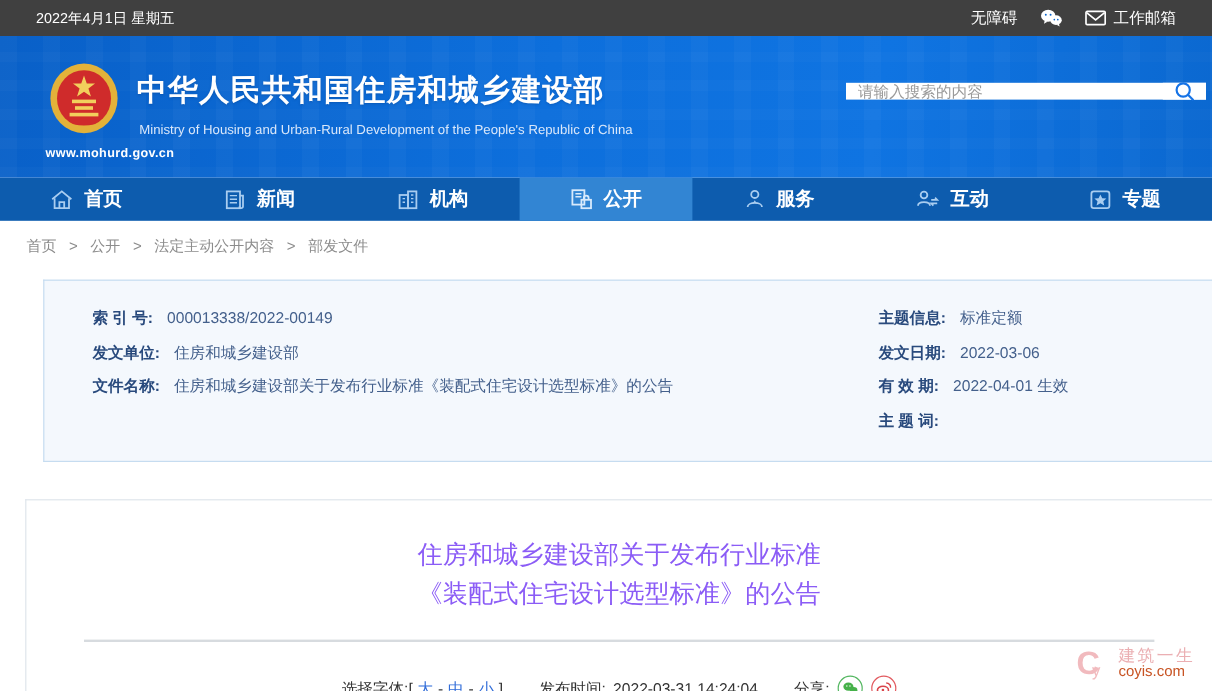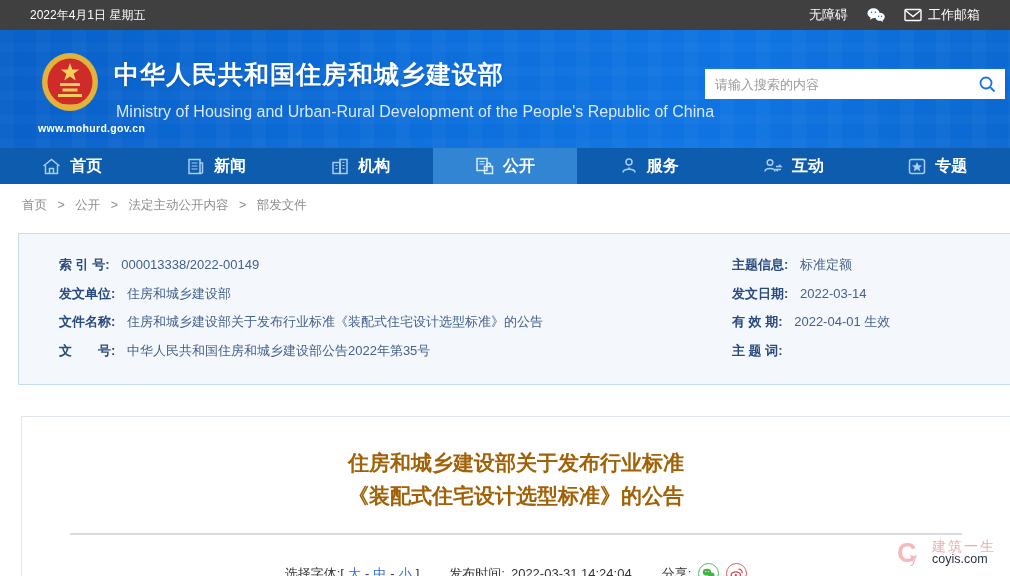--- a/index.html
+++ b/index.html
@@ -23,23 +23,23 @@
   }
   .win-pattern {
     position:absolute; inset:0; opacity:.55; pointer-events:none;
     background-image:
       repeating-linear-gradient(90deg, rgba(255,255,255,.05) 0 14px, transparent 14px 36px),
       repeating-linear-gradient(0deg, rgba(255,255,255,.04) 0 9px, transparent 9px 24px);
   }
   .emblem { position:absolute; left:40px; top:22px; }
   .site-url { position:absolute; left:28px; top:92px; color:#fff; font-size:10.5px; font-weight:bold; letter-spacing:.3px;margin-left:10px; }
   .site-name { position:absolute; left:114px; top:28px; color:#fff; font-size:25px; font-weight:bold; letter-spacing:1px; text-shadow:0 1px 2px rgba(0,40,90,.25); }
-  .site-sub  { position:absolute; left:116px; top:73px; color:#d9e7fa; font-size:16px; }
+  .site-sub  { position:absolute; left:116px; top:73px; color:#d9e7fa; font-size:11px; }
   .searchbox {
-    position:absolute; left:705px; top:39px; width:300px; height:30px;
+    position:absolute; left:705px; top:39px; width:300px; height:14px;
     background:#fff; display:flex; align-items:center;
   }
   .searchbox input {
     flex:1; border:none; outline:none; height:100%; padding:0 10px;
     font-size:13px; color:#333; font-family:inherit; background:transparent;
   }
   .searchbox input::placeholder { color:#9a9a9a; }
   .search-btn { width:36px; height:100%; display:flex; align-items:center; justify-content:center; cursor:pointer; background:#fff; border:none; }
   
   .nav { height:36px; background:#0d5cae; display:grid; grid-template-columns:repeat(7,1fr); }
@@ -49,54 +49,54 @@
   }
   .nav-item svg { color:#a9cdf0; }
   .nav-item.active { background:#3285d3; }
   .nav-item.active svg { color:#d8eafc; }
   
   .breadcrumb { margin:13px 0 0 22px; font-size:12.5px; color:#8c8c8c; }
   .breadcrumb .sep { margin:0 7px; color:#8c8c8c; }
   .breadcrumb .crumb { color:#8c8c8c; cursor:pointer; }
   
   .doc-info {
-    position:absolute; left:18px; right:0; top:233px; height:152px;
+    position:absolute; left:36px; right:0; top:233px; height:152px;
     background:#f4f8fd; border:1px solid #c6dcf0; border-right:none;
     display:grid; grid-template-columns:1fr 278px; padding:17px 0 0 40px;
     align-content:start;
   }
   .info-row { line-height:28.5px; font-size:13px; white-space:nowrap; overflow:hidden; }
   .info-label { color:#294a7d; font-weight:bold; margin-right:8px; }
   .info-value { color:#44608c; }
   
   .article-panel {
     position:absolute; left:21px; right:0; top:416px; height:200px;
     background:#fff; border:1px solid #dfe5ec; border-right:none;
   }
-  .article-title { margin-top:29px; text-align:center; font-size:21px; font-weight:bold; color:#a16207; line-height:33px; }
+  .article-title { margin-top:29px; text-align:center; font-size:21px; font-weight:normal; color:#8b5cf6; line-height:33px; }
   .divider { margin:21px 48px 0 48px; height:2px; background:#d7dbdf; }
   .meta { margin-top:28px; display:flex; justify-content:center; align-items:center; font-size:13px; color:#333; }
   .meta-group { display:flex; align-items:center; }
   .meta-group + .meta-group { margin-left:30px;justify-content:flex-end; }
   .font-link { color:#2f6bd8; cursor:pointer; margin:0 4px; }
   .bracket { color:#333; }
   .share-icon {
     width:21px; height:21px; border-radius:50%; background:#fff;
     display:inline-flex; align-items:center; justify-content:center;
     margin-left:7px; cursor:pointer;
   }
   .share-wechat { border:1.5px solid #54b761; }
   .share-weibo  { border:1.5px solid #e25b60; }
   
   .watermark { position:absolute; right:14px; top:537px; display:flex; align-items:center; gap:5px; opacity:.9; }
   .wm-logo { position:relative; width:30px; height:32px; }
   .wm-c { font-size:27px; font-weight:bold; color:#f0b3b7; line-height:32px; }
   .wm-y { position:absolute; left:13px; top:13px; font-size:14px; color:#f0b3b7; }
   .wm-line1 { font-size:14px; color:#e9a7ab; letter-spacing:2px; line-height:12px; }
-  .wm-line2 { font-size:12.5px; color:#0f172a; line-height:15px; }
+  .wm-line2 { font-size:12.5px; color:#c2410c; line-height:15px; }
 </style>
 </head>
 <body>
 
 <div class="topbar">
   <span>2022年4月1日 星期五</span>
   <div class="topbar-right">
     <span class="topbar-link">无障碍</span>
     <span class="topbar-link">
       <svg width="20" height="16" viewBox="0 0 20 16">
@@ -241,33 +241,29 @@
       <span class="info-value">000013338/2022-00149</span>
     </div>
     <div class="info-row">
       <span class="info-label">发文单位:</span>
       <span class="info-value">住房和城乡建设部</span>
     </div>
     <div class="info-row">
       <span class="info-label">文件名称:</span>
       <span class="info-value">住房和城乡建设部关于发布行业标准《装配式住宅设计选型标准》的公告</span>
     </div>
-    <div class="info-row">
-      <span class="info-label">文　　号:</span>
-      <span class="info-value">中华人民共和国住房和城乡建设部公告2022年第35号</span>
-    </div>
   </div>
   <div>
     <div class="info-row">
       <span class="info-label">主题信息:</span>
       <span class="info-value">标准定额</span>
     </div>
     <div class="info-row">
       <span class="info-label">发文日期:</span>
-      <span class="info-value">2022-03-14</span>
+      <span class="info-value">2022-03-06</span>
     </div>
     <div class="info-row">
       <span class="info-label">有 效 期:</span>
       <span class="info-value">2022-04-01 生效</span>
     </div>
     <div class="info-row">
       <span class="info-label">主 题 词:</span>
       <span class="info-value"></span>
     </div>
   </div>

